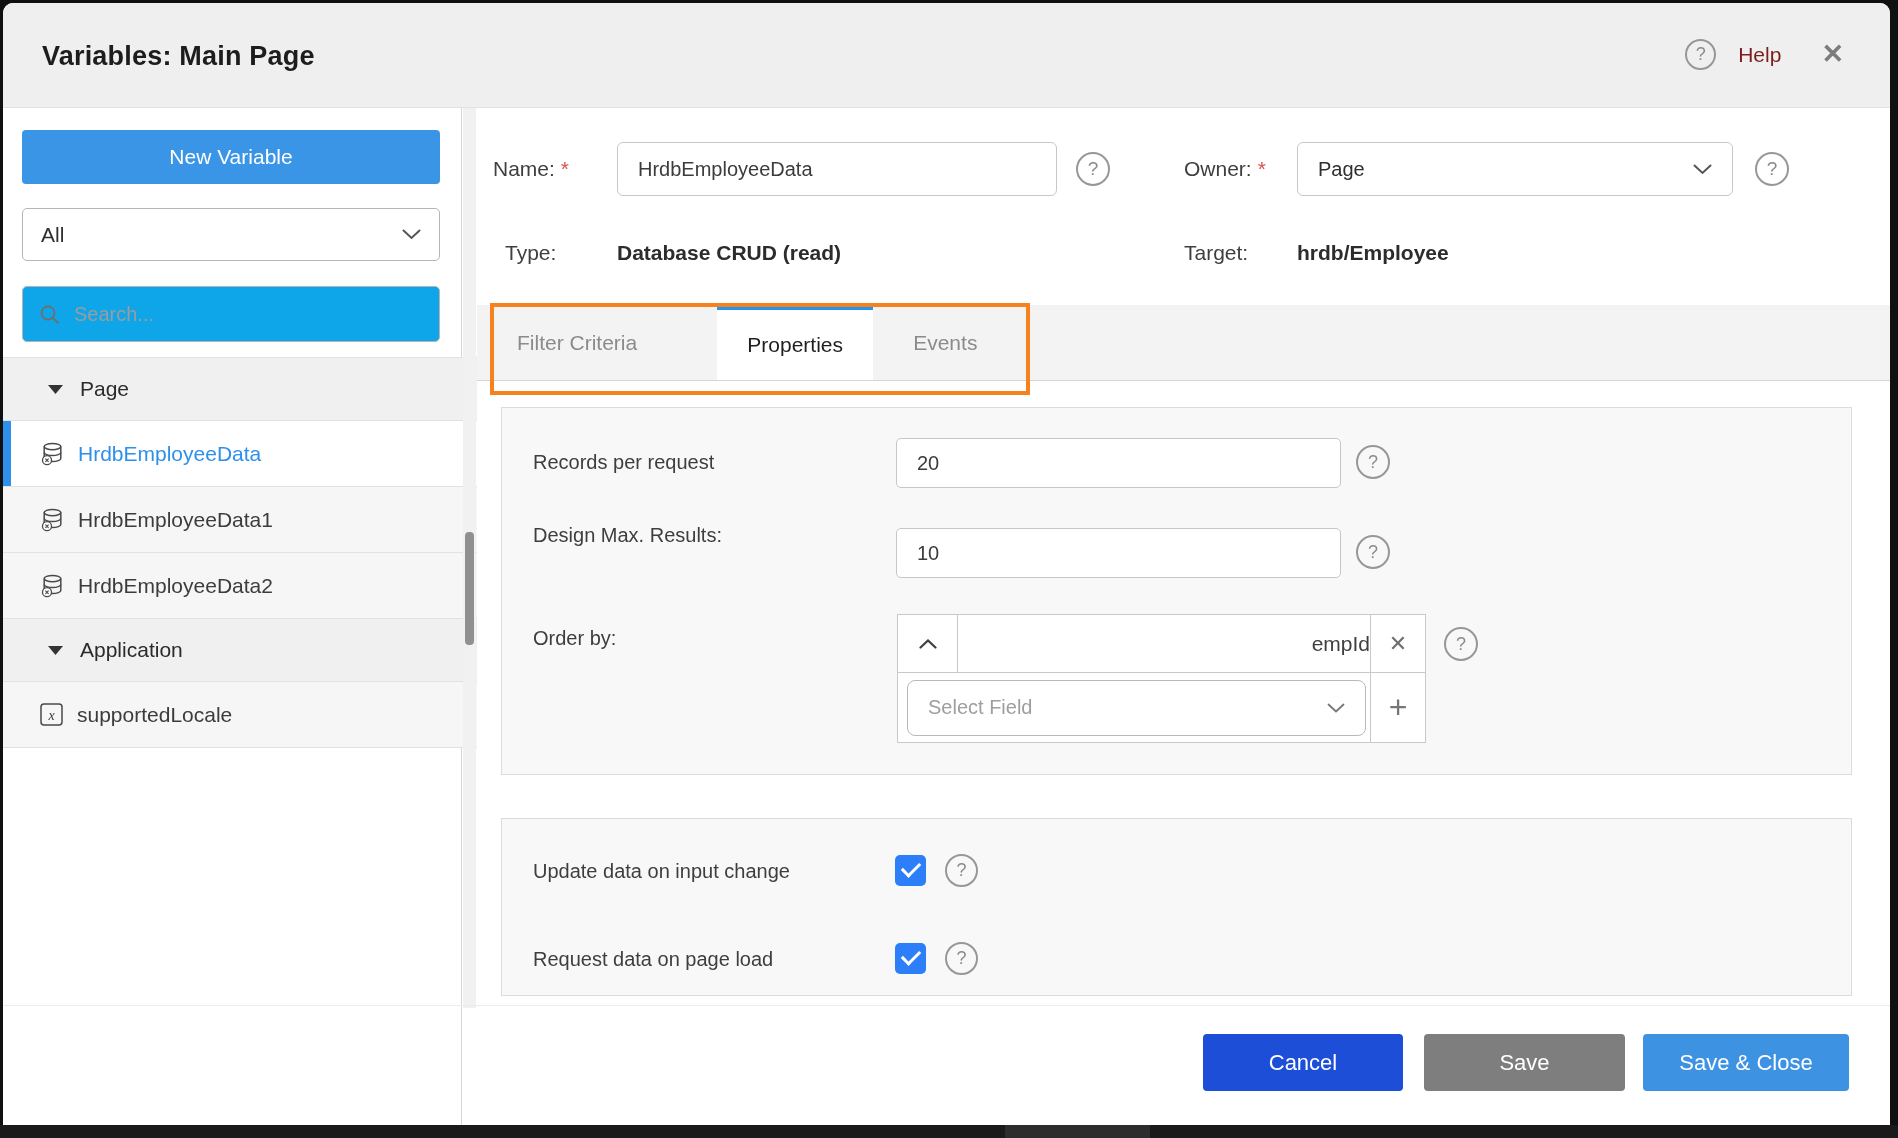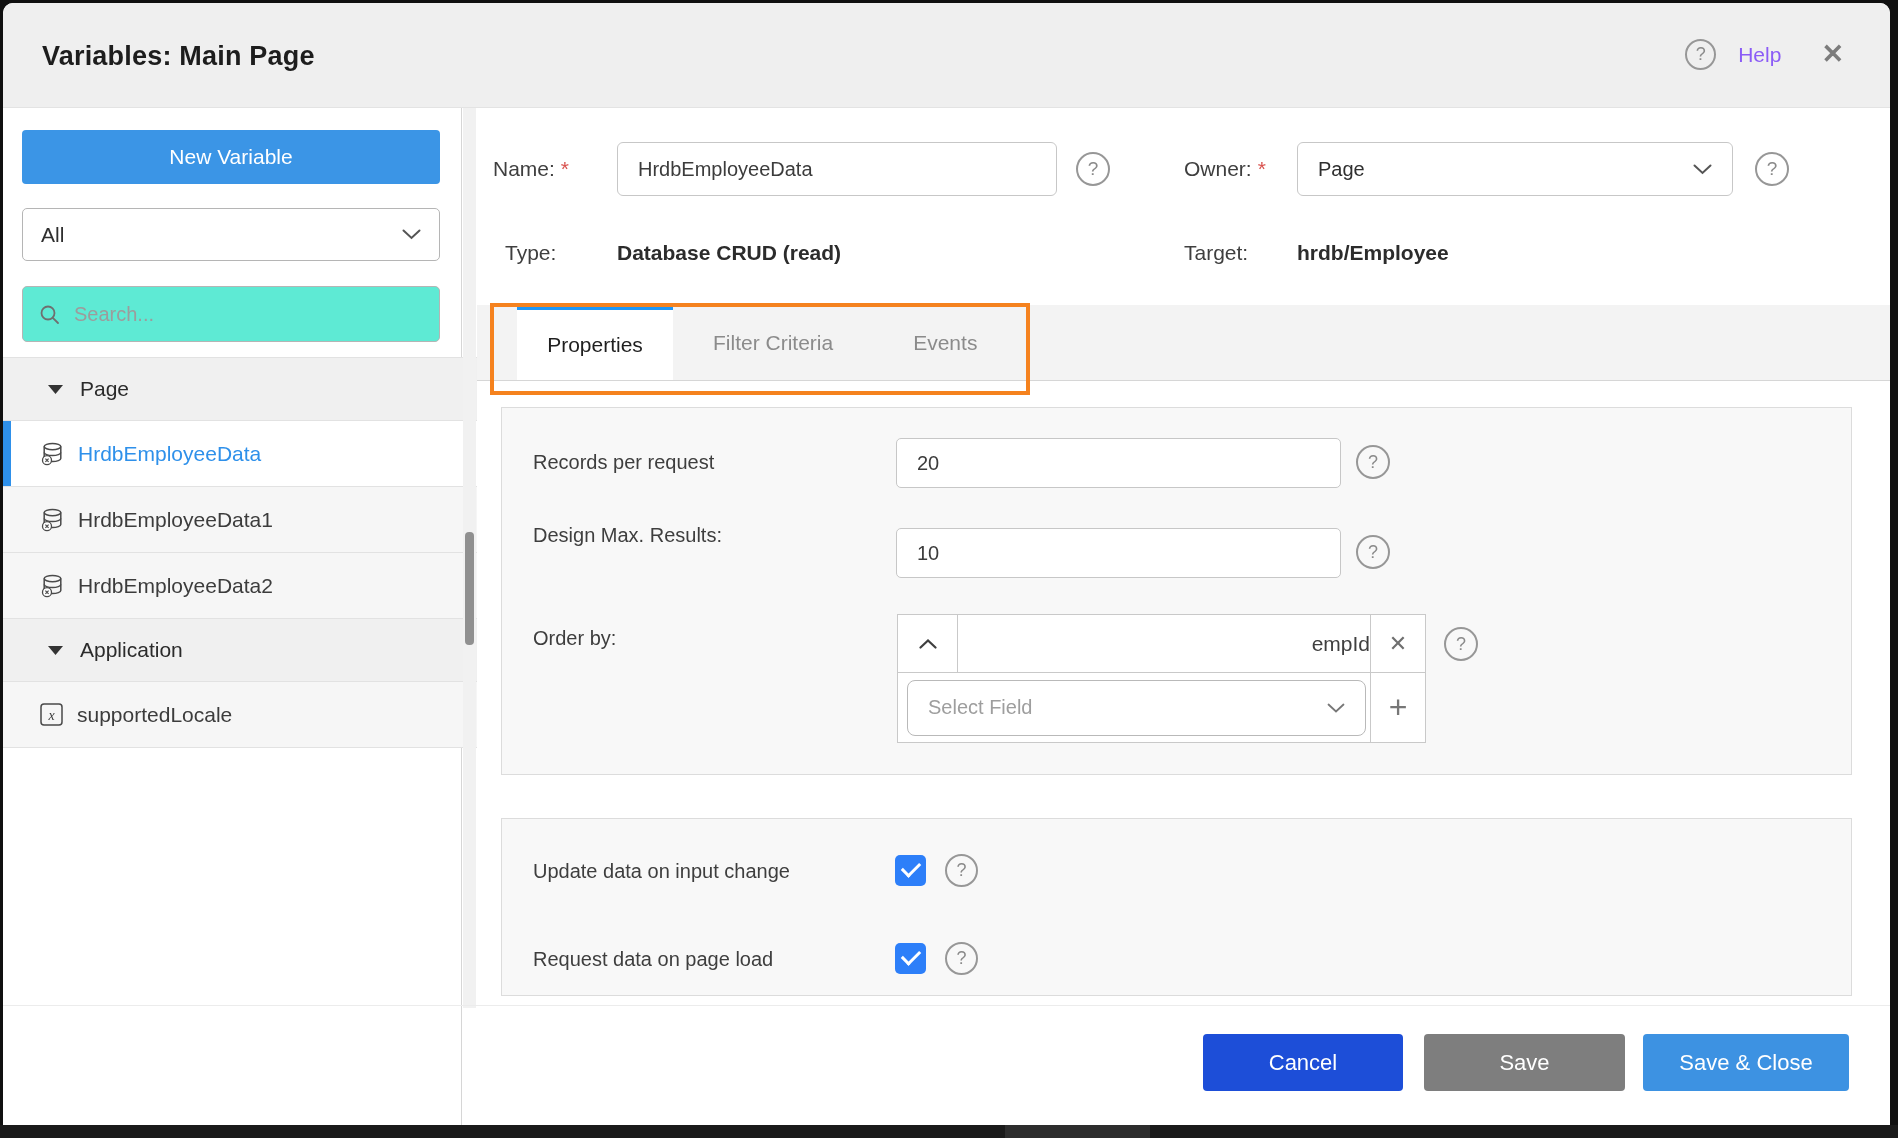--- a/index.html
+++ b/index.html
@@ -10,36 +10,36 @@
            background:#fff; border-radius:10px 10px 0 0; overflow:hidden; }
 
   
   .hdr { position:absolute; left:0; top:0; width:100%; height:105px; background:#efefef;
          border-bottom:1px solid #e3e3e3; }
   .hdr-title { position:absolute; left:39px; top:38px; font-size:27px; font-weight:600; color:#1d1d1d; letter-spacing:.2px; }
   .hdr-right { position:absolute; right:46px; top:36px; display:flex; align-items:center; gap:22px; }
   .qmark { border:2px solid #979797; border-radius:50%; color:#8a8a8a;
            display:flex; align-items:center; justify-content:center; background:transparent; }
   .qmark.hdr-q { width:31px; height:31px; font-size:18px; }
-  .hdr-help-label { font-size:21px; color:#8b5cf6; }
+  .hdr-help-label { font-size:21px; color:#7f1d1d; }
   .hdr-close { font-size:27px; color:#7c7c7c; font-weight:bold; margin-left:18px; cursor:pointer; line-height:1; }
 
   
   .sidebar { position:absolute; left:0; top:105px; width:459px; bottom:0; background:#fff; border-right:1px solid #d6d6d6; }
   .sb-track { position:absolute; left:460px; top:105px; width:13px; height:900px; background:#f1f1f1; }
   .sb-thumb { position:absolute; left:462px; top:529px; width:9px; height:113px; background:#909090; border-radius:4px; }
 
   .btn-new { position:absolute; left:19px; top:22px; width:418px; height:54px; background:#3b95e6;
              border:none; border-radius:4px; color:#fff; font-size:21px; font-weight:500;
              display:flex; align-items:center; justify-content:center; cursor:pointer; }
   .sb-select { position:absolute; left:19px; top:100px; width:418px; height:53px; background:#fff;
                border:1px solid #b5b5b5; border-radius:5px; display:flex; align-items:center;
                padding:0 18px; font-size:21px; color:#2f2f2f; cursor:pointer; }
   .sb-select .chev { margin-left:auto; }
-  .sb-search { position:absolute; left:19px; top:178px; width:418px; height:56px; background:#5eead4;
+  .sb-search { position:absolute; left:19px; top:178px; width:418px; height:56px; background:#0ea5e9;
                border:1px solid #b5b5b5; border-radius:5px; display:flex; align-items:center; padding:0 16px; }
   .sb-search input { border:none; outline:none; flex:1; font-size:20px; color:#3c3c3c; margin-left:14px;
                      font-family:"Liberation Sans", sans-serif; background:transparent; }
   .sb-search input::placeholder { color:#9c9c9c; }
 
   .tree { position:absolute; left:0; top:249px; width:474px; border-top:1px solid #e2e2e2; }
   .tree-row { position:relative; display:flex; align-items:center; border-bottom:1px solid #e2e2e2;
               padding-left:45px; cursor:pointer; }
   .tree-row.section { height:63px; background:#f0f0f0; font-size:21px; color:#2b2b2b; gap:17px; }
   .tree-row.item { height:66px; background:#f6f6f6; font-size:21px; color:#3c3c3c; gap:13px; padding-left:36px; }
@@ -252,22 +252,22 @@
       </span>
     </div>
     <span class="qmark form-q" style="left:1278px; top:44px;">?</span>
 
     <div class="lbl" style="left:28px; top:132px;">Type:</div>
     <div class="val-bold" style="left:140px; top:132px;">Database CRUD (read)</div>
     <div class="lbl" style="left:707px; top:132px;">Target:</div>
     <div class="val-bold" style="left:820px; top:132px;">hrdb/Employee</div>
 
     <div class="tabband">
+      <div class="tab">Filter Criteria</div>
       <div class="tab active">Properties</div>
-      <div class="tab">Filter Criteria</div>
       <div class="tab">Events</div>
     </div>
     <div class="annotation"></div>
 
     <div class="panel panel1">
       <div class="p-lbl" style="top:41px;">Records per request</div>
       <input class="p-input" style="top: 30px;" type="text" value="20">
       <span class="qmark p-q" style="top:37px;">?</span>
 
       <div class="p-lbl" style="top:114px;">Design Max. Results:</div>

